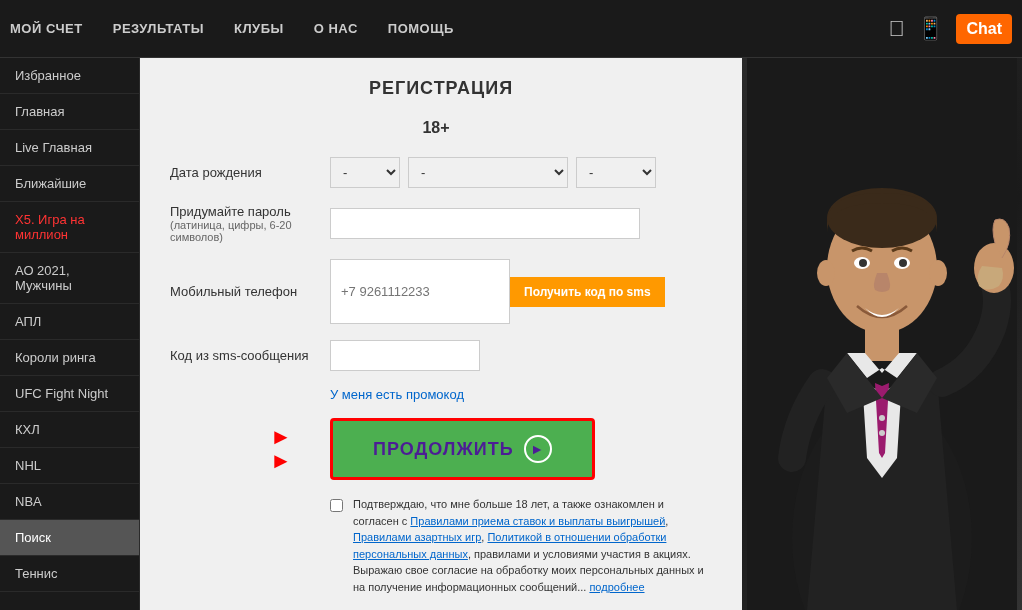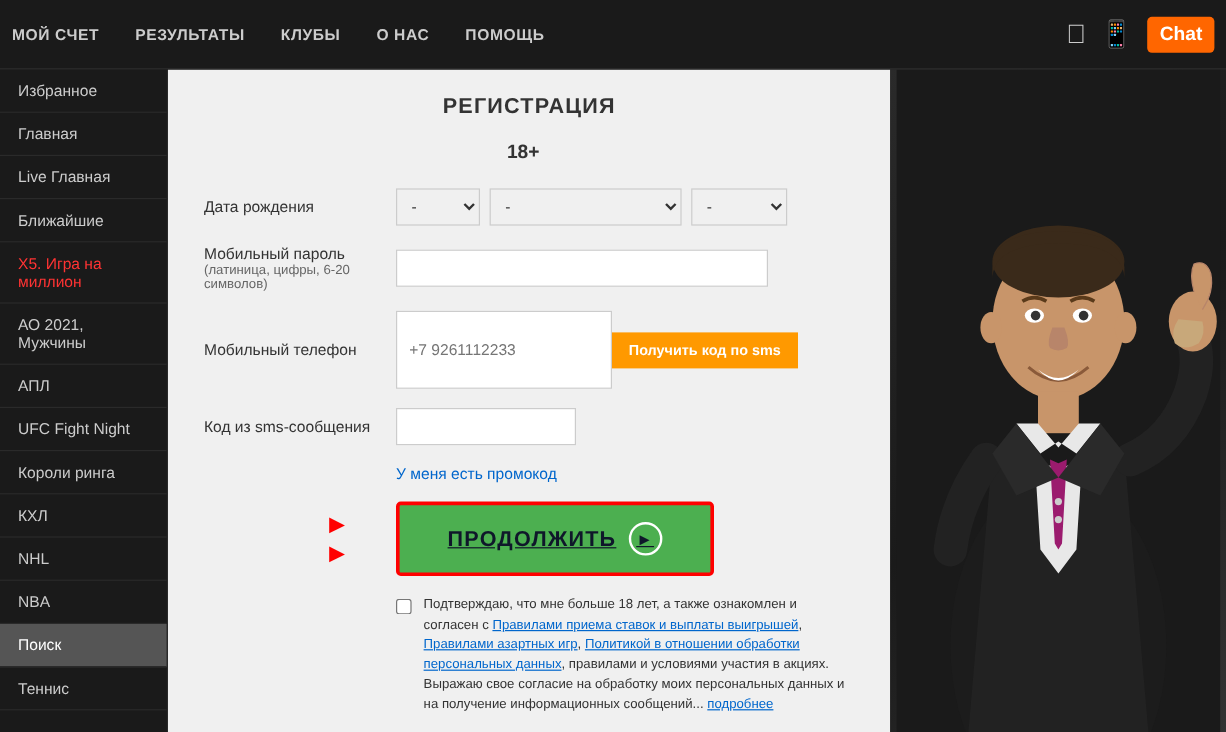--- a/index.html
+++ b/index.html
@@ -198,32 +198,31 @@
     .promo-link {
       color: #0066cc;
       font-size: 13px;
       text-decoration: none;
       display: block;
       margin-left: 160px;
       margin-bottom: 16px;
     }
     .continue-btn {
       background: #4caf50;
-      color: #0f172a;
+      color: #4c1d95;
       border: 3px solid #ff0000;
       padding: 14px 40px;
       font-size: 18px;
       font-weight: bold;
       cursor: pointer;
       letter-spacing: 1px;
       display: flex;
       align-items: center;
       gap: 10px;
       border-radius: 4px;
-      text-decoration: underline;
     }
     .continue-btn .arrow-circle {
       background: #4caf50;
       border: 2px solid #fff;
       border-radius: 50%;
       width: 28px;
       height: 28px;
       display: flex;
       align-items: center;
       justify-content: center;
@@ -285,22 +284,22 @@
 <div class="main-layout">
 
   <div class="sidebar">
     <div class="sidebar-item">Избранное</div>
     <div class="sidebar-item">Главная</div>
     <div class="sidebar-item">Live Главная</div>
     <div class="sidebar-item">Ближайшие</div>
     <div class="sidebar-item highlight">Х5. Игра на миллион</div>
     <div class="sidebar-item">АО 2021, Мужчины</div>
     <div class="sidebar-item">АПЛ</div>
+    <div class="sidebar-item">Короли ринга</div>
     <div class="sidebar-item">UFC Fight Night</div>
-    <div class="sidebar-item">Короли ринга</div>
     <div class="sidebar-item">КХЛ</div>
     <div class="sidebar-item">NHL</div>
     <div class="sidebar-item">NBA</div>
     <div class="sidebar-item search-item">Поиск</div>
     <div class="sidebar-item">Теннис</div>
   </div>
 
   <div class="content">
     <div class="reg-container">
 
@@ -321,21 +320,21 @@
           </select>
           <select>
             <option>-</option>
           </select>
         </div>
       </div>
 
       
       <div class="form-row">
         <label class="form-label">
-          <span>Мобильный пароль</span>
+          <span>Придумайте пароль</span>
           <small>(латиница, цифры, 6-20 символов)</small>
         </label>
         <input type="password" class="form-input" style="max-width: 310px;">
       </div>
 
       
       <div class="form-row">
         <label class="form-label">Мобильный телефон</label>
         <div class="phone-row">
           <input type="text" class="phone-input" style="width: 180px;" placeholder="+7 9261112233">

